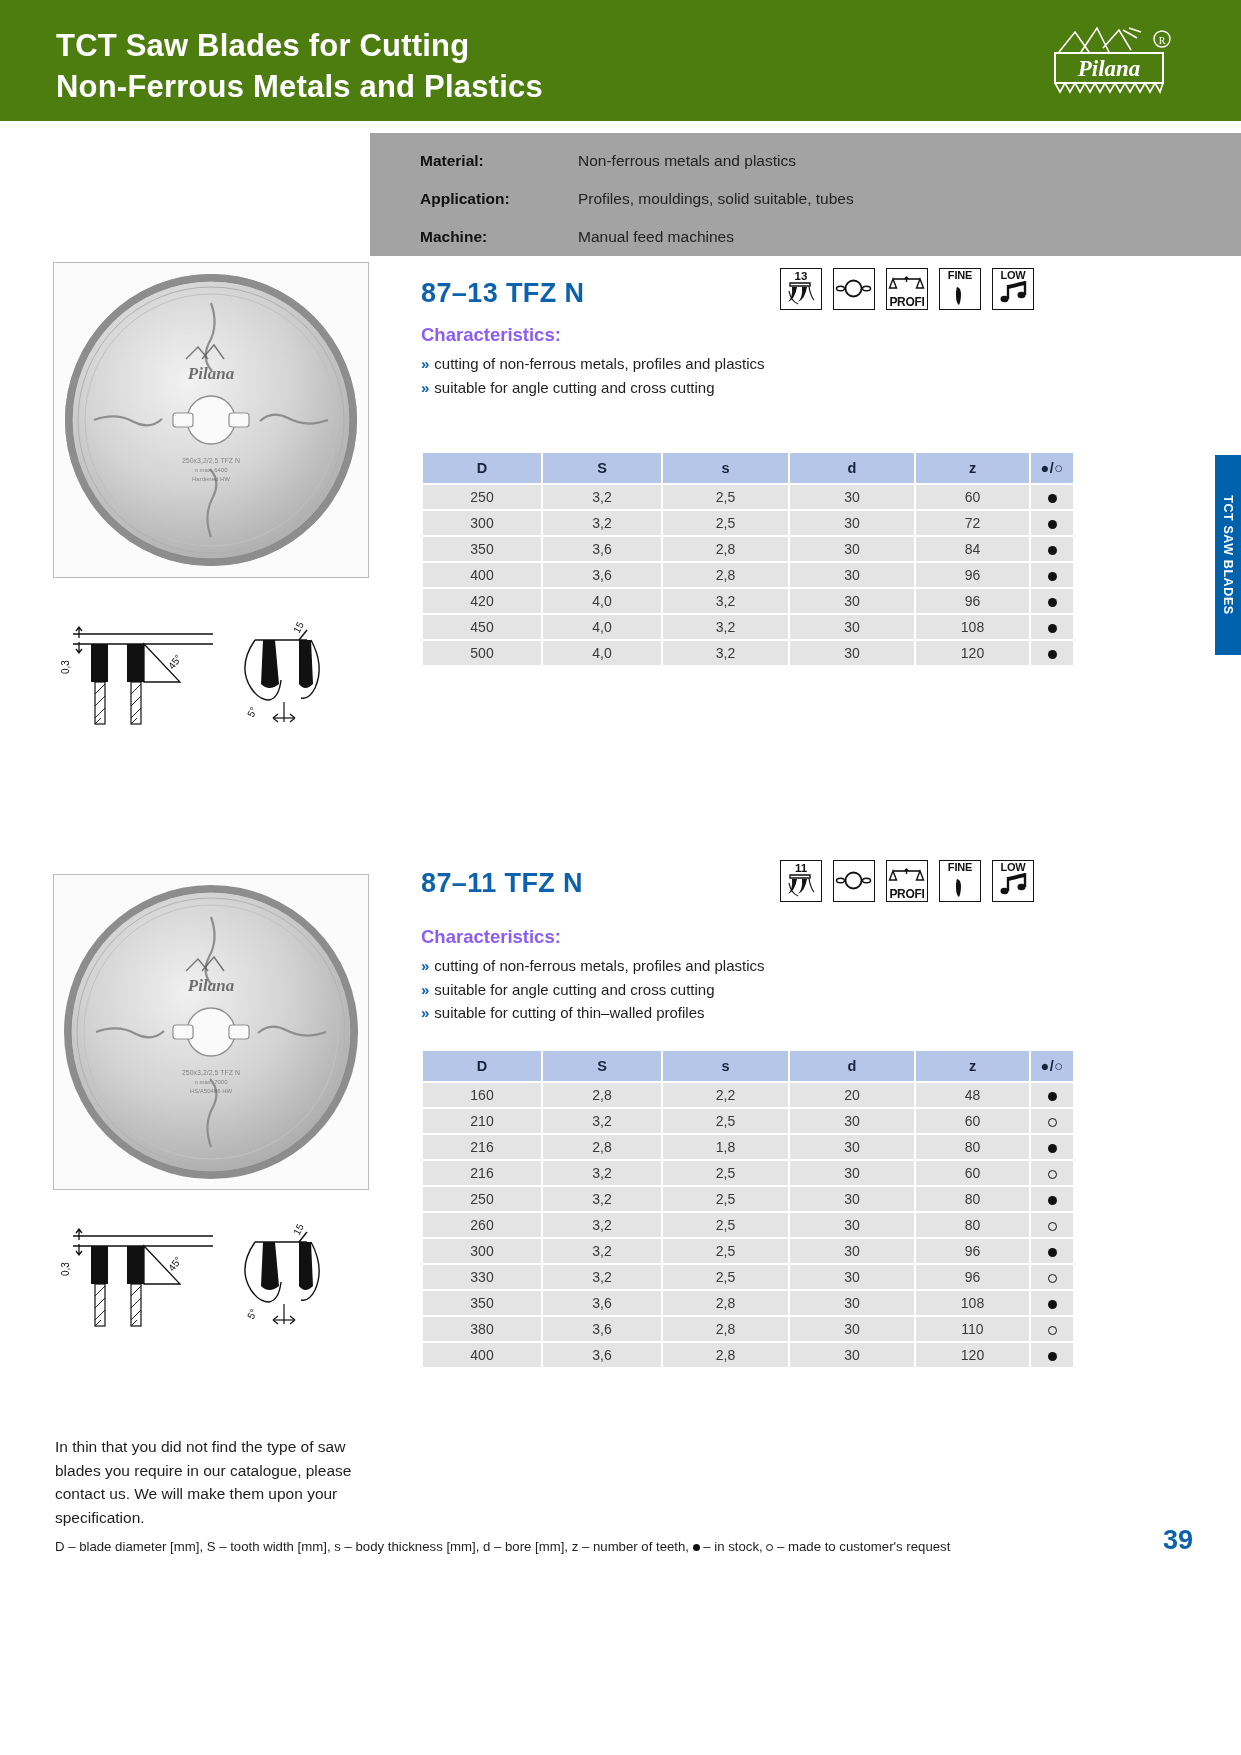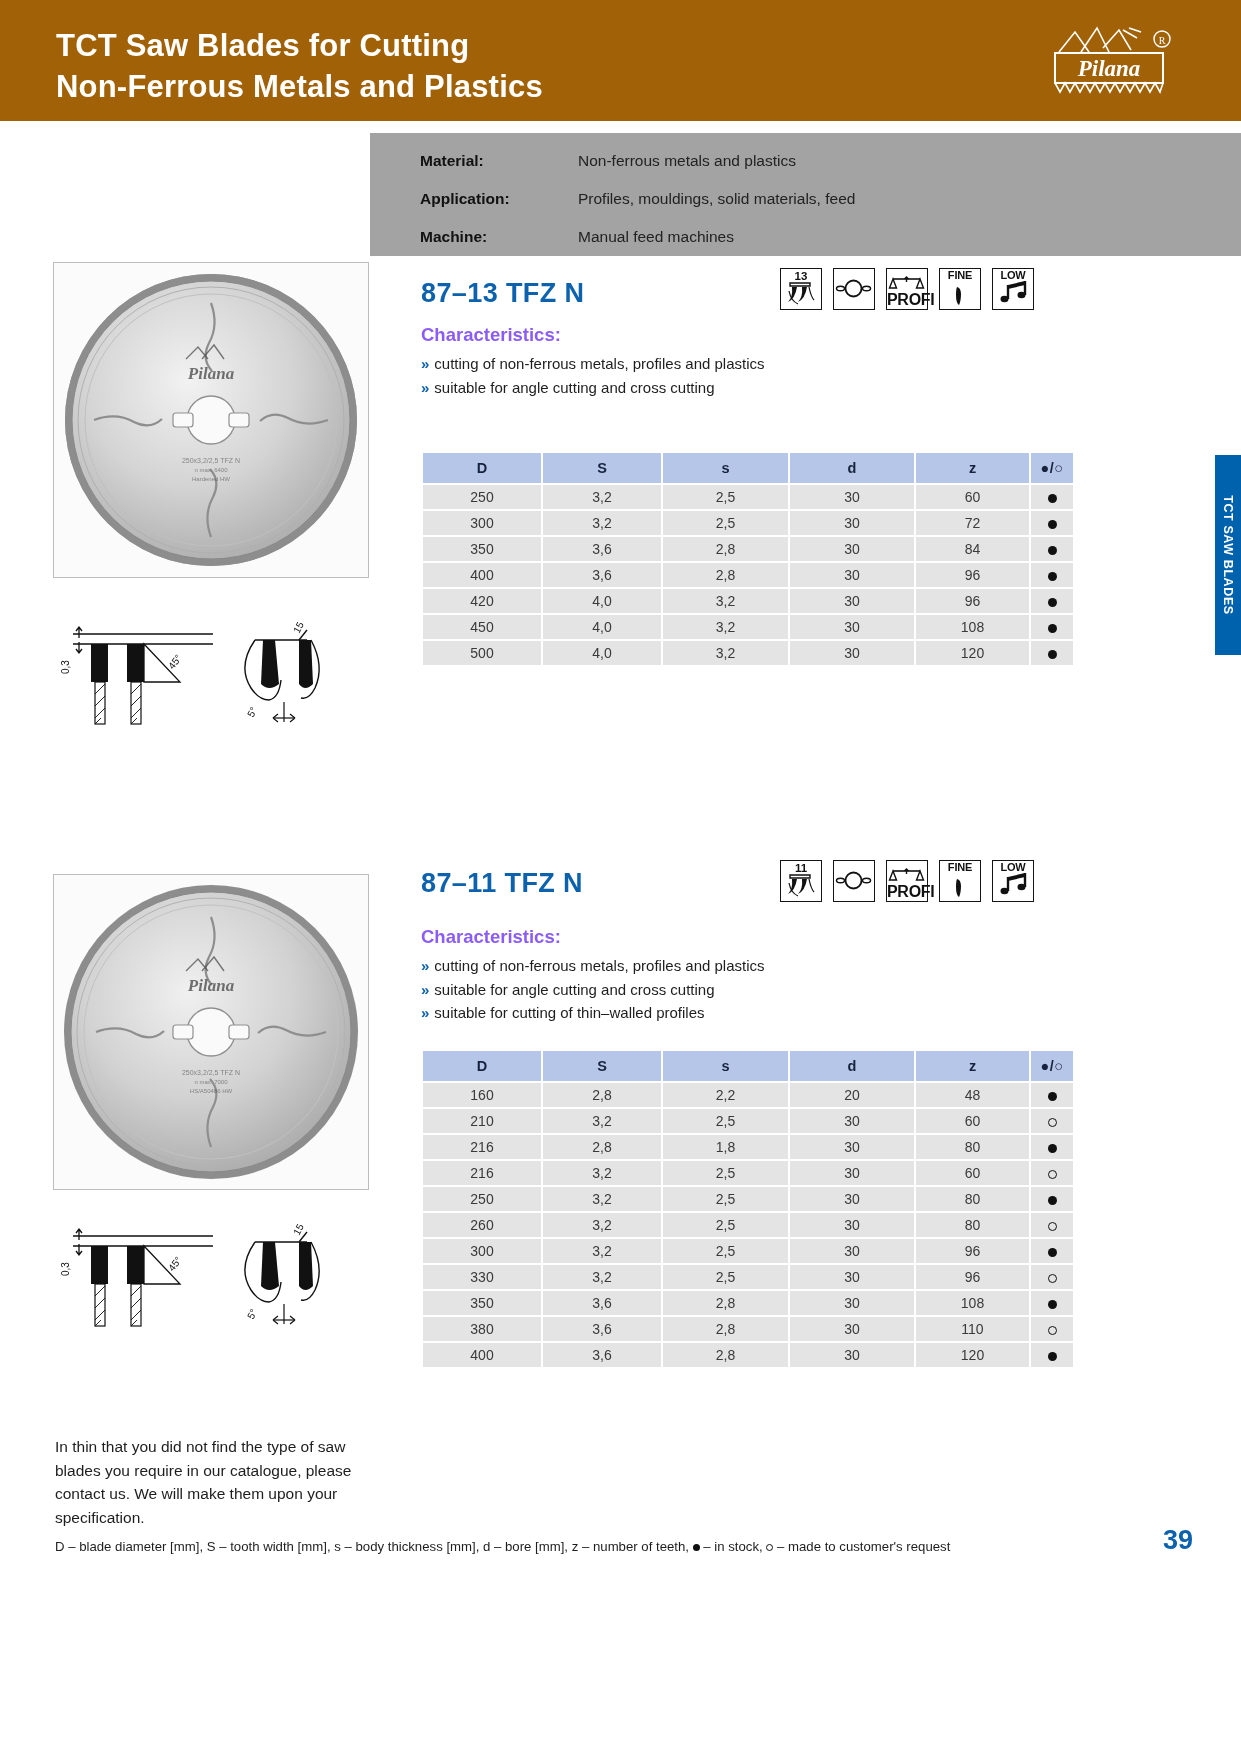--- a/index.html
+++ b/index.html
@@ -9,21 +9,21 @@
     font-family: "Liberation Sans", sans-serif;
     color: #1a1a1a;
     overflow: hidden;
   }
   .page { position: relative; width: 1241px; height: 1755px; }
 
   
   .header {
     position: absolute; left: 0; top: 0;
     width: 1241px; height: 121px;
-    background: #a16207;
+    background: #4d7c0f;
   }
   .header-title {
     position: absolute; left: 56px; top: 26px;
     font-size: 31px; font-weight: bold; color: #ffffff;
     line-height: 1.32; letter-spacing: 0.2px;
   }
   .logo-box {
     position: absolute; right: 58px; top: 26px;
     width: 138px; height: 70px;
   }
@@ -83,21 +83,21 @@
     position: relative;
     padding-left: 26px;
   }
   .ico-cap {
     position: absolute; left: 0; width: 100%;
     text-align: center;
     font-size: 11px; font-weight: bold; color: #111;
     font-family: "Liberation Sans", sans-serif;
   }
   .ico-num { top: 1px; font-size: 11.5px; }
-  .ico-bot { bottom: 0px; font-size: 16px; letter-spacing: -0.3px; }
+  .ico-bot { bottom: 0px; font-size: 12px; letter-spacing: -0.3px; }
   .ico-top { top: 0px; font-size: 11px; letter-spacing: -0.2px; }
   .ico svg { position: absolute; left: 0; top: 0; }
 
   .char-head {
     position: absolute; left: 421px; top: 68px;
     font-size: 18.5px; font-weight: bold; color: #8b5cf6;
   }
   .sec2 .char-head { top: 70px; }
   .char-list { position: absolute; left: 421px; top: 96px; }
   .sec2 .char-list { top: 98px; }
@@ -180,21 +180,21 @@
     </div>
   </div>
 
   <div class="info-panel">
     <div class="info-row info-row-0">
       <span class="lbl">Material:</span>
       <span class="val">Non-ferrous metals and plastics</span>
     </div>
     <div class="info-row info-row-1">
       <span class="lbl">Application:</span>
-      <span class="val">Profiles, mouldings, solid materials, feed</span>
+      <span class="val">Profiles, mouldings, solid suitable, tubes</span>
     </div>
     <div class="info-row info-row-2">
       <span class="lbl">Machine:</span>
       <span class="val">Manual feed machines</span>
     </div>
   </div>
 
   <div class="side-tab">
     <span>TCT SAW BLADES</span>
   </div>

